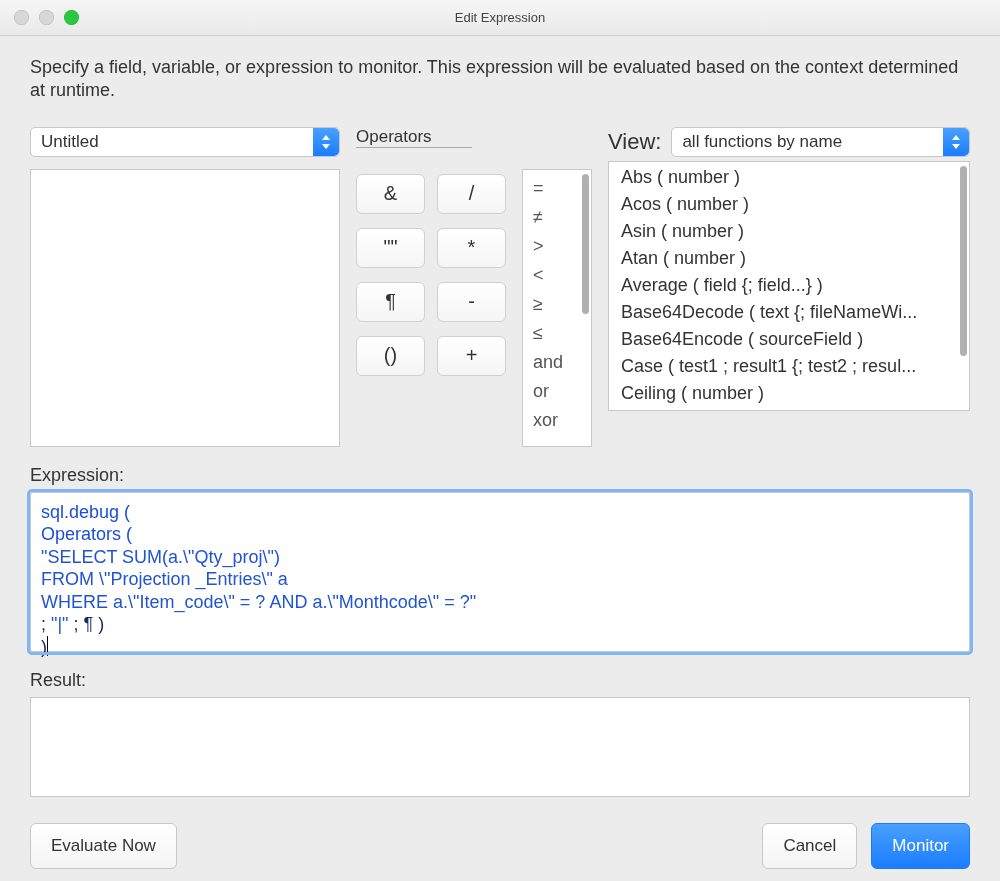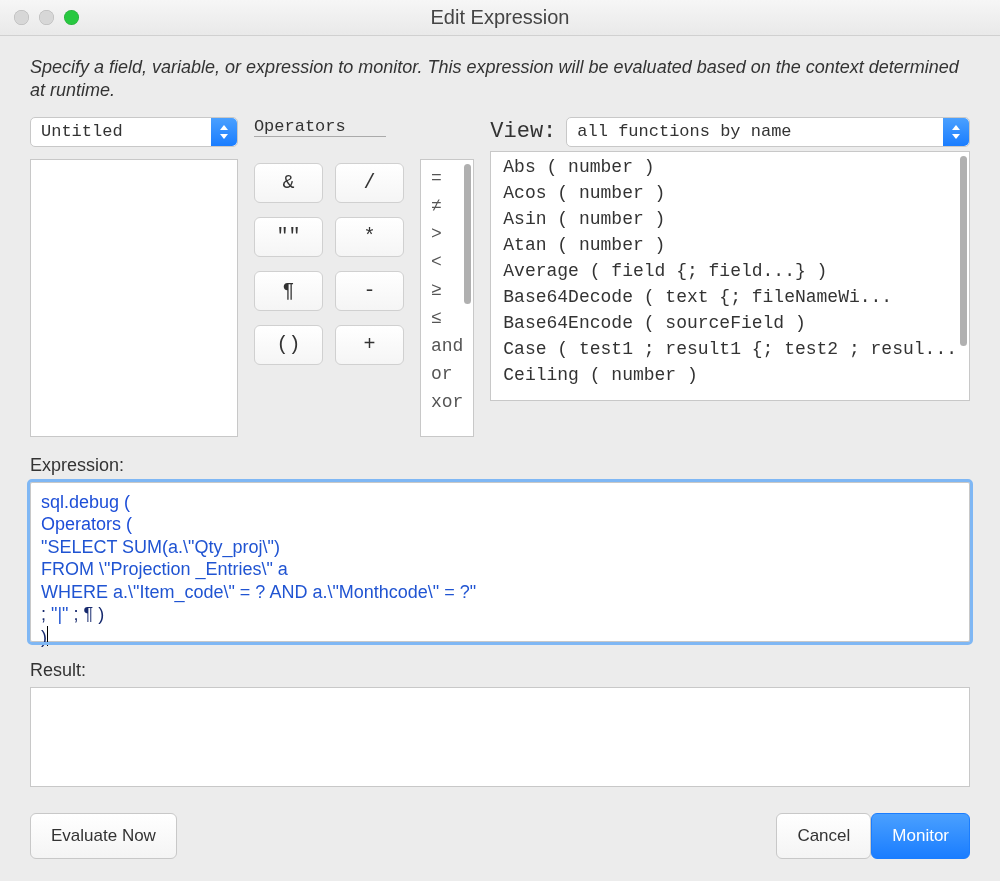--- a/index.html
+++ b/index.html
@@ -29,39 +29,37 @@
     width: 15px; height: 15px; border-radius: 50%;
     box-shadow: inset 0 0 0 0.5px rgba(0,0,0,.18);
   }
   .dot.close    { background: #d7d7d7; }
   .dot.minimize { background: #d7d7d7; }
   .dot.zoom     { background: #28c840; }
   .title {
     position: absolute;
     left: 0; right: 0;
     text-align: center;
-    font-size: 20px;
+    font-size: 13px;
     color: #444;
   }
   .content {
     padding: 20px 30px 24px 30px;
   }
   .intro {
     font-size: 18px;
     line-height: 1.3;
     color: #333;
-    margin-bottom: 14px;
-    font-style: italic;
+    margin-bottom: 24px;
   }
   
   .top-row {
     display: flex;
     gap: 16px;
     align-items: flex-start;
-    font-family: Liberation Mono, monospace;
   }
   .left-col { width: 310px; }
   .mid-col  { flex: 0 0 auto; }
   .right-col{ flex: 1; }
 
   .mac-select {
     position: relative;
     background: #fff;
     border: 1px solid #c8c8c8;
     border-radius: 5px;
@@ -219,21 +217,21 @@
     font-size:17px;
     font-family:inherit;
     color:#333;
   }
   .mac-btn.primary {
     background: linear-gradient(#4aa0ff,#1a7dff);
     border-color:#1a7dff;
     color:#fff;
   }
   .footer-row .spacer { flex:1; }
-  .footer-row .mac-btn + .mac-btn { margin-left:0; }
+  .footer-row .mac-btn + .mac-btn { margin-left:14px; }
 </style>
 </head>
 <body>
 
 <div class="titlebar">
   <div class="traffic">
     <div class="dot close"></div>
     <div class="dot minimize"></div>
     <div class="dot zoom"></div>
   </div>

